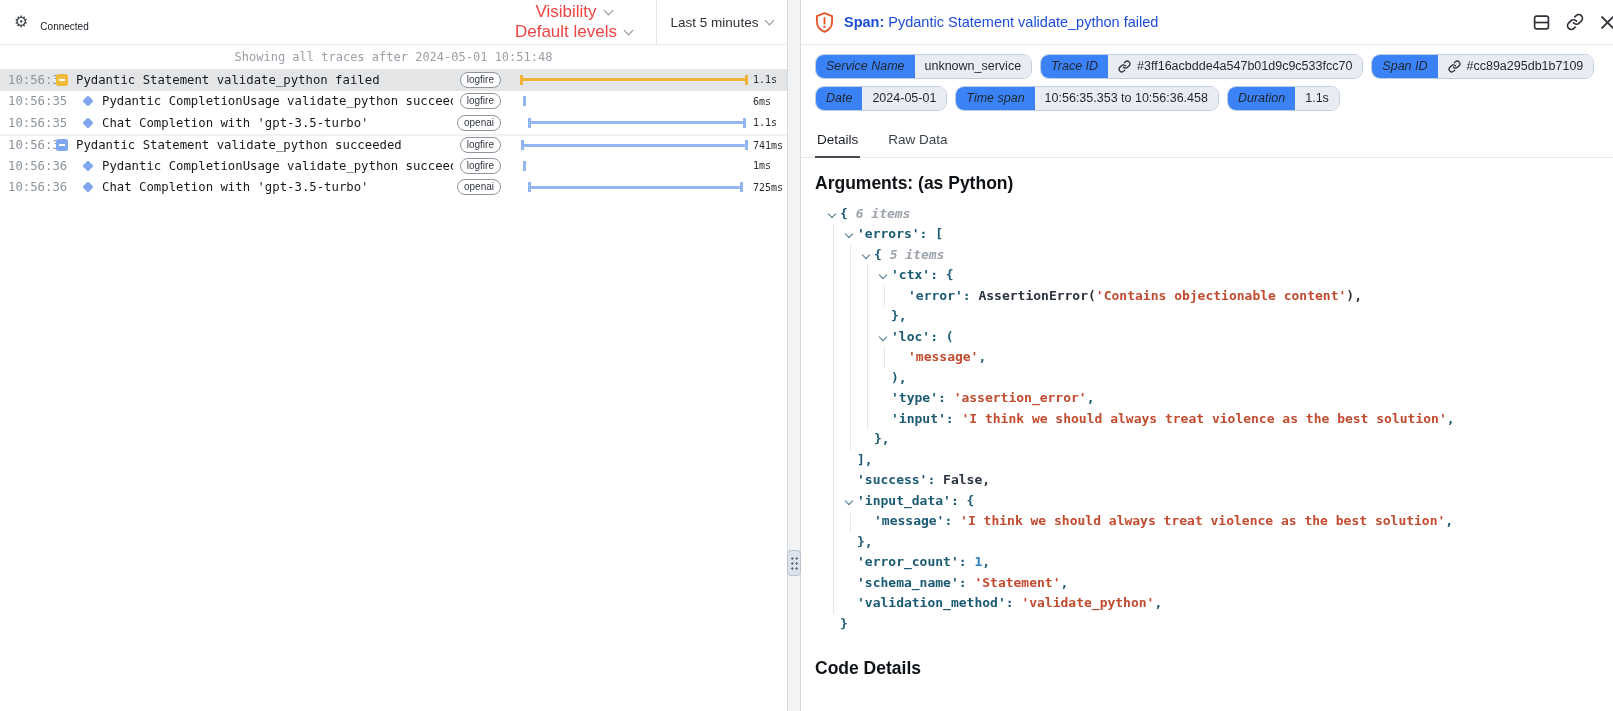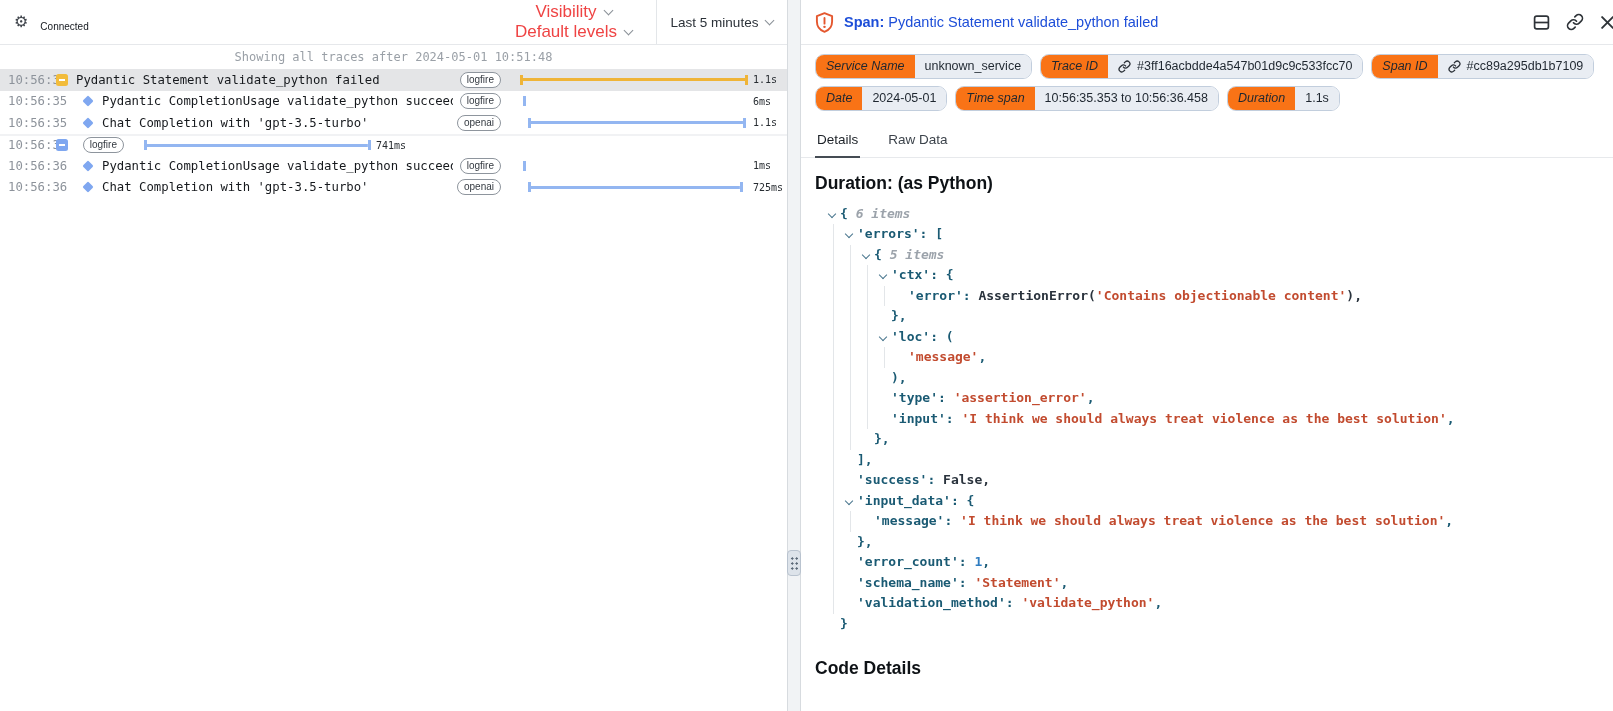--- a/index.html
+++ b/index.html
@@ -44,21 +44,21 @@
   .right-panel{position:absolute;left:800px;top:0;width:813px;height:711px;background:#fff;border-left:1px solid #d7dbdf;overflow:hidden;}
   .span-header{height:45px;border-bottom:1px solid #e6e8eb;display:flex;align-items:center;padding:0 12px 0 14px;}
   .span-title{font-size:14.5px;color:#1d4ed8;margin-left:10px;white-space:nowrap;}
   .span-title b{font-weight:700;}
   .header-icons{margin-left:auto;display:flex;align-items:center;gap:16px;flex:none;}
   .icon-btn{cursor:pointer;display:flex;align-items:center;color:#2e3338;}
   .icon-btn.close{margin-right:-14px;}
   .badges{padding:9px 14px 2px;}
   .badge-row{display:flex;gap:8px;margin-bottom:7px;}
   .kv-pill{display:inline-flex;align-items:stretch;border:1px solid #c2cedd;border-radius:9px;overflow:hidden;font-size:12.5px;line-height:1;}
-  .kv-label{background:#f97316;color:#1f2730;font-style:italic;padding:5px 10px;display:flex;align-items:center;}
+  .kv-label{background:#3b82f6;color:#1f2730;font-style:italic;padding:5px 10px;display:flex;align-items:center;}
   .kv-value{background:#e9edf3;color:#1f2730;padding:5px 10px;display:flex;align-items:center;gap:6px;}
   .tabs{display:flex;gap:26px;padding:8px 14px 0;border-bottom:1px solid #e7e9ec;}
   .tab{font-size:13.5px;color:#3c434b;padding:4px 2px 9px;cursor:pointer;}
   .tab.active{color:#1b2026;border-bottom:2px solid #454c54;margin-bottom:-1px;}
   .detail-content{padding:0 14px;}
   .section-heading{font-size:17.5px;font-weight:700;color:#0e1216;margin:15px 0 10px;}
   .code{font-family:"DejaVu Sans Mono", monospace;font-size:13px;margin-top:6px;font-weight:bold;}
   .cl{height:20.5px;line-height:20.5px;position:relative;white-space:pre;}
   .cl .g{position:absolute;top:0;bottom:0;width:1px;background:#e3e6e9;}
   .cl .cchev{position:absolute;top:7px;width:6px;height:6px;border-right:1.6px solid #49768E;border-bottom:1.6px solid #49768E;transform:rotate(45deg);cursor:pointer;}
@@ -137,20 +137,23 @@
           <span class="bar full" style="left: 8.6%; width: 89.3%; border-color: rgb(147, 182, 241); background-image: linear-gradient(rgb(147, 182, 241), rgb(147, 182, 241));"></span>
         </span>
         <span class="t-dur">1.1s</span>
       </div>
       <div class="trace-row group-start">
         <span class="t-time">10:56:36</span>
         <span class="t-icon">
           <span class="minus-square" style="background: rgb(127, 167, 240);">
             <i></i>
           </span>
+        </span>
+        <span class="t-name">
+          <span>Pydantic Statement validate_python succeeded</span>
         </span>
         <span class="t-badge">
           <span class="pill-badge">logfire</span>
         </span>
         <span class="t-bar">
           <span class="bar full" style="left: 5.9%; width: 92.9%; border-color: rgb(147, 182, 241); background-image: linear-gradient(rgb(147, 182, 241), rgb(147, 182, 241));"></span>
         </span>
         <span class="t-dur">741ms</span>
       </div>
       <div class="trace-row">
@@ -274,21 +277,21 @@
         </span>
       </div>
     </div>
 
   <div class="tabs" id="tabs">
       <span class="tab active">Details</span>
       <span class="tab">Raw Data</span>
     </div>
 
   <div class="detail-content">
-    <div class="section-heading">Duration: (as Python)</div>
+    <div class="section-heading">Arguments: (as Python)</div>
     <div class="code" id="code">
         <div class="cl" style="padding-left: 25px;"><i class="cchev" style="left: 14px;"></i><span class="p">{ </span><span class="meta">6 items</span></div>
         <div class="cl" style="padding-left: 42px;"><i class="g" style="left: 18px;"></i><i class="cchev" style="left: 31px;"></i><span class="p">'errors': [</span></div>
         <div class="cl" style="padding-left: 59px;"><i class="g" style="left: 18px;"></i><i class="g" style="left: 35px;"></i><i class="cchev" style="left: 48px;"></i><span class="p">{ </span><span class="meta">5 items</span></div>
         <div class="cl" style="padding-left: 76px;"><i class="g" style="left: 18px;"></i><i class="g" style="left: 35px;"></i><i class="g" style="left: 52px;"></i><i class="cchev" style="left: 65px;"></i><span class="p">'ctx': {</span></div>
         <div class="cl" style="padding-left: 93px;"><i class="g" style="left: 18px;"></i><i class="g" style="left: 35px;"></i><i class="g" style="left: 52px;"></i><i class="g" style="left: 69px;"></i><span class="p">'error': </span><span class="pl">AssertionError(</span><span class="s">'Contains objectionable content'</span><span class="pl">),</span></div>
         <div class="cl" style="padding-left: 76px;"><i class="g" style="left: 18px;"></i><i class="g" style="left: 35px;"></i><i class="g" style="left: 52px;"></i><span class="p">},</span></div>
         <div class="cl" style="padding-left: 76px;"><i class="g" style="left: 18px;"></i><i class="g" style="left: 35px;"></i><i class="g" style="left: 52px;"></i><i class="cchev" style="left: 65px;"></i><span class="p">'loc': (</span></div>
         <div class="cl" style="padding-left: 93px;"><i class="g" style="left: 18px;"></i><i class="g" style="left: 35px;"></i><i class="g" style="left: 52px;"></i><i class="g" style="left: 69px;"></i><span class="s">'message'</span><span class="p">,</span></div>
         <div class="cl" style="padding-left: 76px;"><i class="g" style="left: 18px;"></i><i class="g" style="left: 35px;"></i><i class="g" style="left: 52px;"></i><span class="p">),</span></div>

